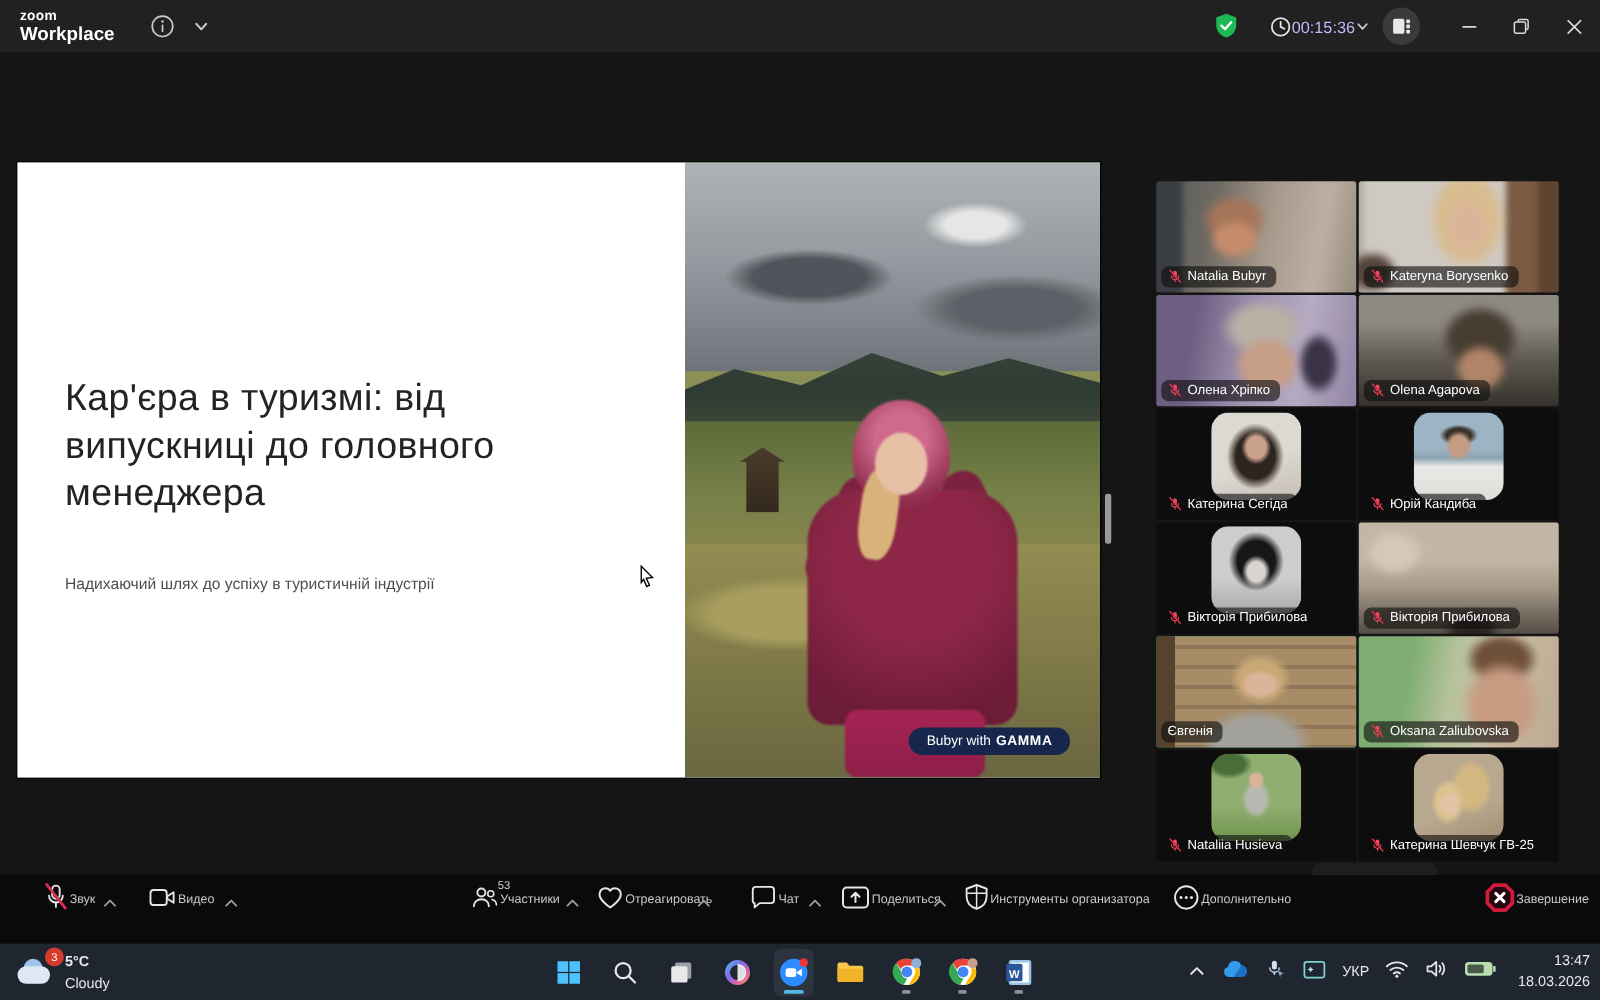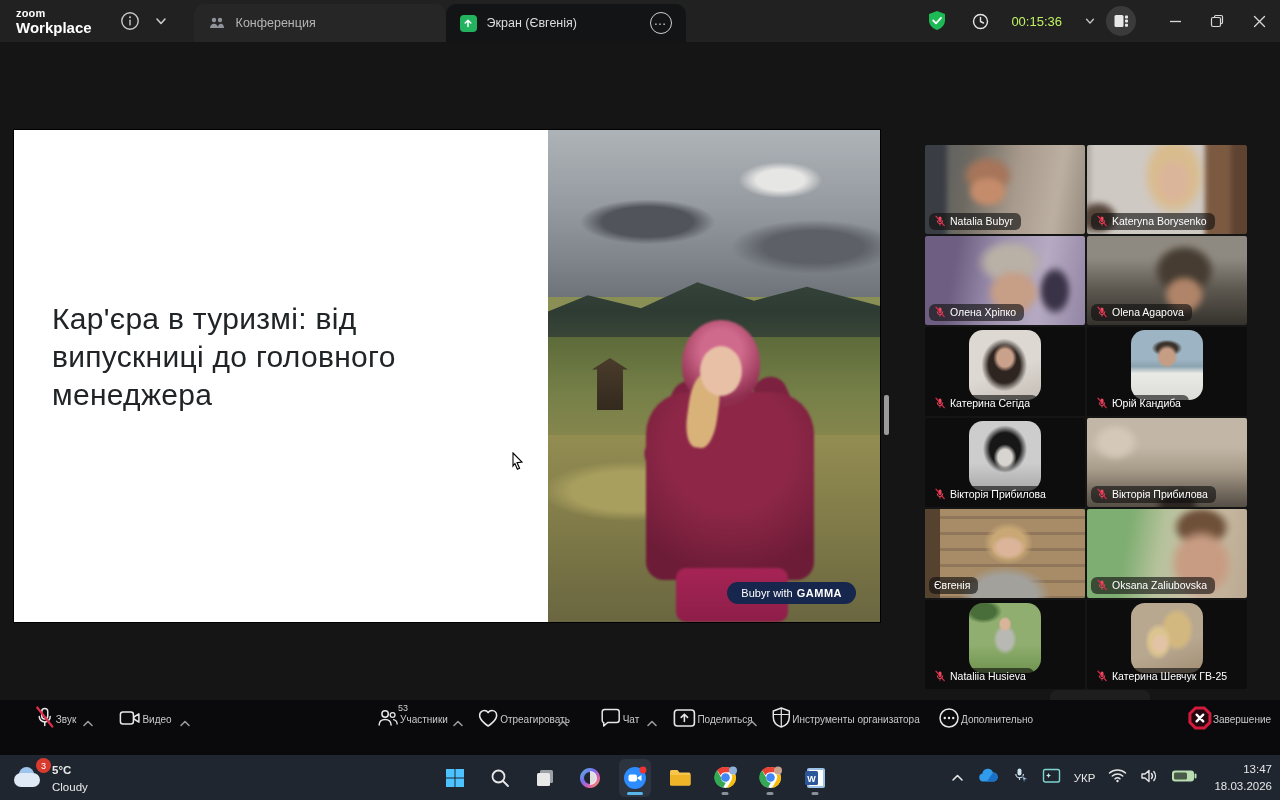--- a/index.html
+++ b/index.html
@@ -16,21 +16,21 @@
   .info-btn{margin-left:28px;}
   .chev-btn{margin-left:14px;}
   .tabs{display:flex;align-items:flex-end;height:42px;margin-left:26px;}
   .tab{display:flex;align-items:center;height:38px;padding:0 14px;border-radius:10px 10px 0 0;color:#b5b5b5;font-size:12.5px;}
   .tab.meeting{background:#262626;width:252px;}
   .tab.active{background:#131416;color:#dcdcdc;width:240px;}
   .tab .tab-label{margin-left:10px;white-space:nowrap;overflow:hidden;flex:1;}
   .share-badge{width:17px;height:17px;border-radius:4px;background:#23b35f;display:flex;align-items:center;justify-content:center;}
   .tab-more{width:22px;height:22px;border-radius:50%;border:1.4px solid #cfcfcf;color:#cfcfcf;display:flex;align-items:center;justify-content:center;font-size:13px;letter-spacing:1px;line-height:1;padding-bottom:5px;}
   .tb-right{position:absolute;right:0;top:0;height:42px;display:flex;align-items:center;gap:0;}
-  .timer-wrap{display:flex;align-items:center;color:#bef264;font-size:13px;gap:22px;margin-right:10px;}
+  .timer-wrap{display:flex;align-items:center;color:#c4b5fd;font-size:13px;gap:0;margin-right:10px;}
   .layout-btn{width:30px;height:30px;border-radius:50%;background:#3a3a3a;display:flex;align-items:center;justify-content:center;margin-right:18px;}
   .win-btn{width:42px;height:42px;display:flex;align-items:center;justify-content:center;color:#d9d9d9;}
 
   
   .main{position:absolute;top:42px;left:0;width:1280px;height:658px;background:#151515;}
   .slide{position:absolute;left:14px;top:88px;width:866px;height:492px;background:#fff;box-shadow:0 0 0 1px #000;display:flex;overflow:hidden;}
   .slide-text{width:534px;height:100%;background:#fff;position:relative;}
   .slide-title{position:absolute;left:38px;top:170px;width:460px;font-size:30px;line-height:1.27;color:#212427;font-weight:400;letter-spacing:.3px;}
   .slide-sub{position:absolute;left:38px;top:330px;font-size:12.5px;color:#4b4f54;}
   .slide-photo{position:relative;width:332px;height:100%;overflow:hidden;background:#8a8f55;}
@@ -172,40 +172,20 @@
           <circle cx="10" cy="6.2" r="1" fill="#c9c9c9"></circle>
           <rect x="9.3" y="8.6" width="1.4" height="6" rx=".7" fill="#c9c9c9"></rect>
         </svg>
     </div>
     <div class="tb-icon chev-btn">
       <svg width="14" height="14" viewBox="0 0 14 14">
           <polyline points="3,5 7,9.5 11,5" fill="none" stroke="#c9c9c9" stroke-width="1.6" stroke-linecap="round" stroke-linejoin="round"></polyline>
         </svg>
     </div>
 
-    <div class="tabs">
-      <div class="tab meeting">
-        <svg width="18" height="16" viewBox="0 0 18 16">
-            <circle cx="6" cy="5" r="2.2" fill="#8f949c"></circle>
-            <circle cx="12" cy="5" r="2.2" fill="#8f949c"></circle>
-            <path d="M2 13c0-2.6 1.8-4.2 4-4.2s4 1.6 4 4.2z" fill="#8f949c"></path>
-            <path d="M9.6 13c.2-2.4 1.6-4.2 3.4-4.2 1.7 0 3 1.6 3 4.2z" fill="#8f949c"></path>
-          </svg>
-        <span class="tab-label">Конференция</span>
-      </div>
-      <div class="tab active">
-        <span class="share-badge">
-          <svg width="10" height="10" viewBox="0 0 10 10">
-              <path d="M5 8.5V2.2M5 2.2L2.2 5M5 2.2L7.8 5" stroke="#fff" stroke-width="1.5" fill="none" stroke-linecap="round" stroke-linejoin="round"></path>
-            </svg>
-        </span>
-        <span class="tab-label">Экран (Євгенія)</span>
-        <span class="tab-more">…</span>
-      </div>
-    </div>
 
     <div class="tb-right">
       <div class="tb-icon" style="margin-right:24px">
         <svg width="22" height="24" viewBox="0 0 22 24">
             <path d="M11 2l8 3v6c0 5-3.4 8.6-8 10-4.6-1.4-8-5-8-10V5z" fill="#1db954"></path>
             <polyline points="7.2,11.5 10,14.3 15,8.8" fill="none" stroke="#fff" stroke-width="1.8" stroke-linecap="round" stroke-linejoin="round"></polyline>
           </svg>
       </div>
       <div class="timer-wrap">
         <svg width="17" height="17" viewBox="0 0 17 17">
@@ -242,20 +222,21 @@
           </svg>
       </div>
     </div>
   </div>
 
   <div class="main">
 
     <div class="slide">
       <div class="slide-text">
         <div class="slide-title">Кар'єра в туризмі: від випускниці до головного менеджера</div>
+        <div class="slide-sub">Надихаючий шлях до успіху в туристичній індустрії</div>
       </div>
       <div class="slide-photo">
         <div class="ph ph-sky"></div>
         <div class="ph ph-mount"></div>
         <div class="ph ph-hills"></div>
         <div class="ph ph-field"></div>
         <div class="ph ph-mill"></div>
         <div class="girl">
           <div class="g-arm-l"></div>
             <div class="g-arm-r"></div>

